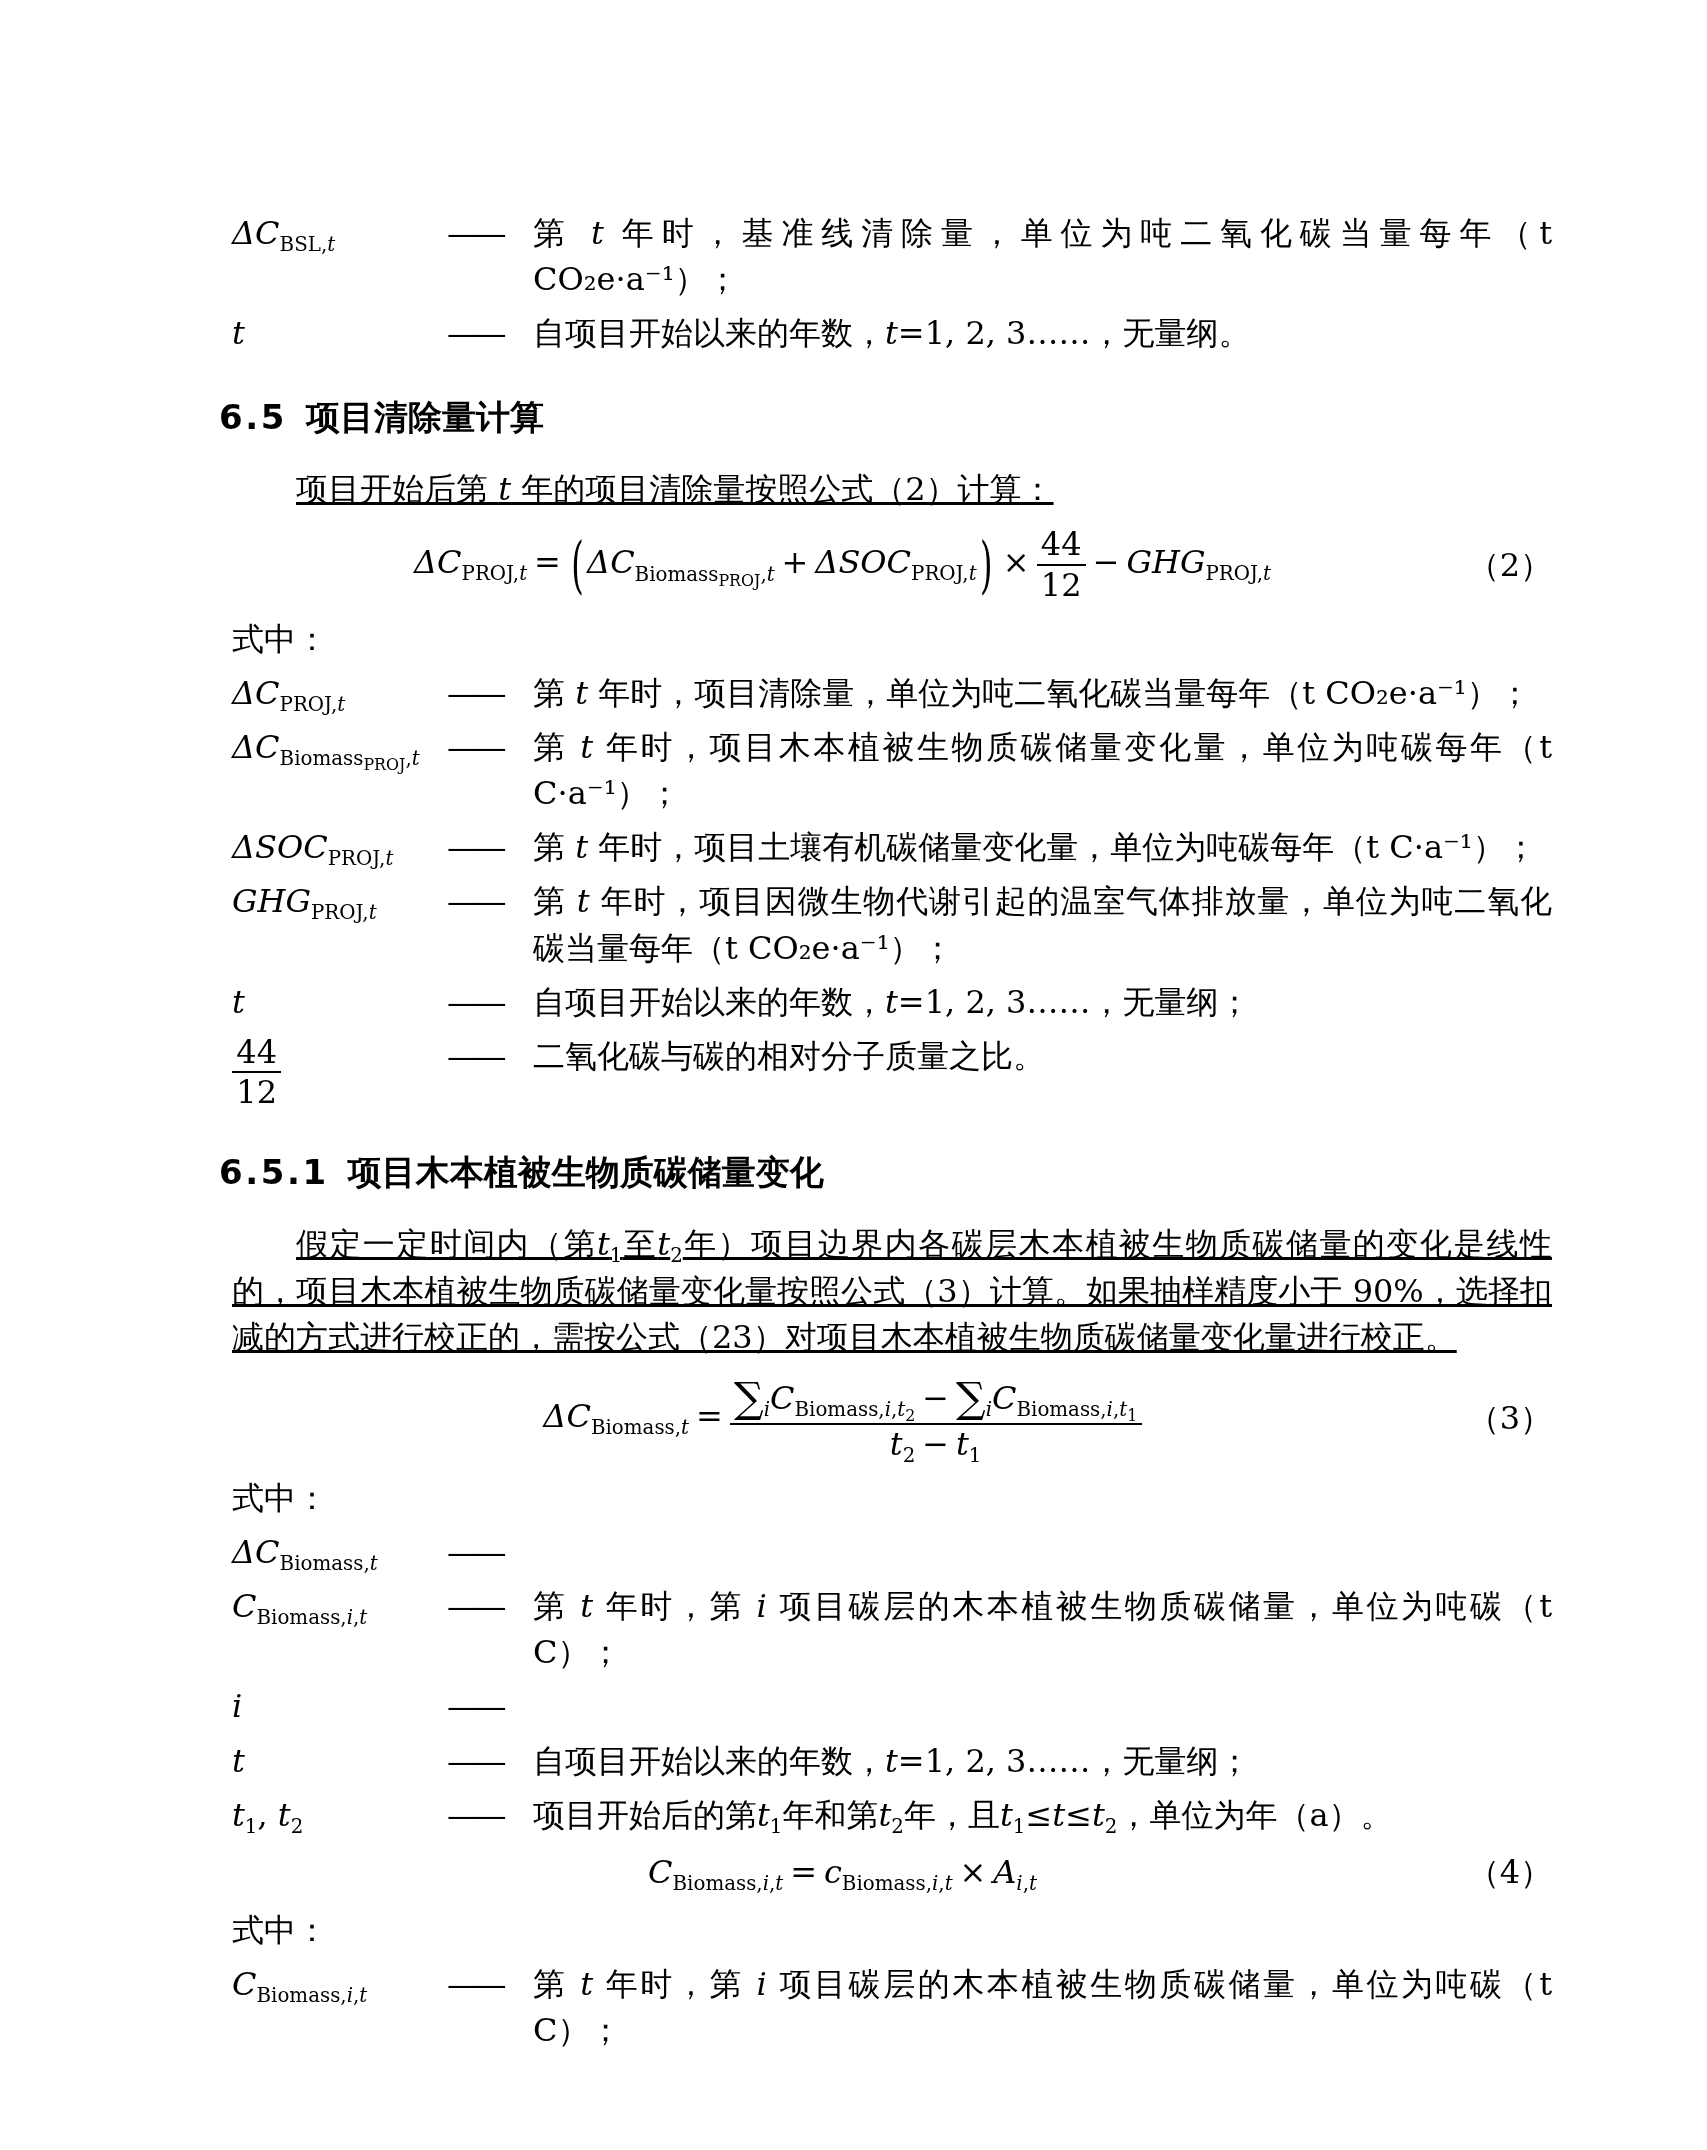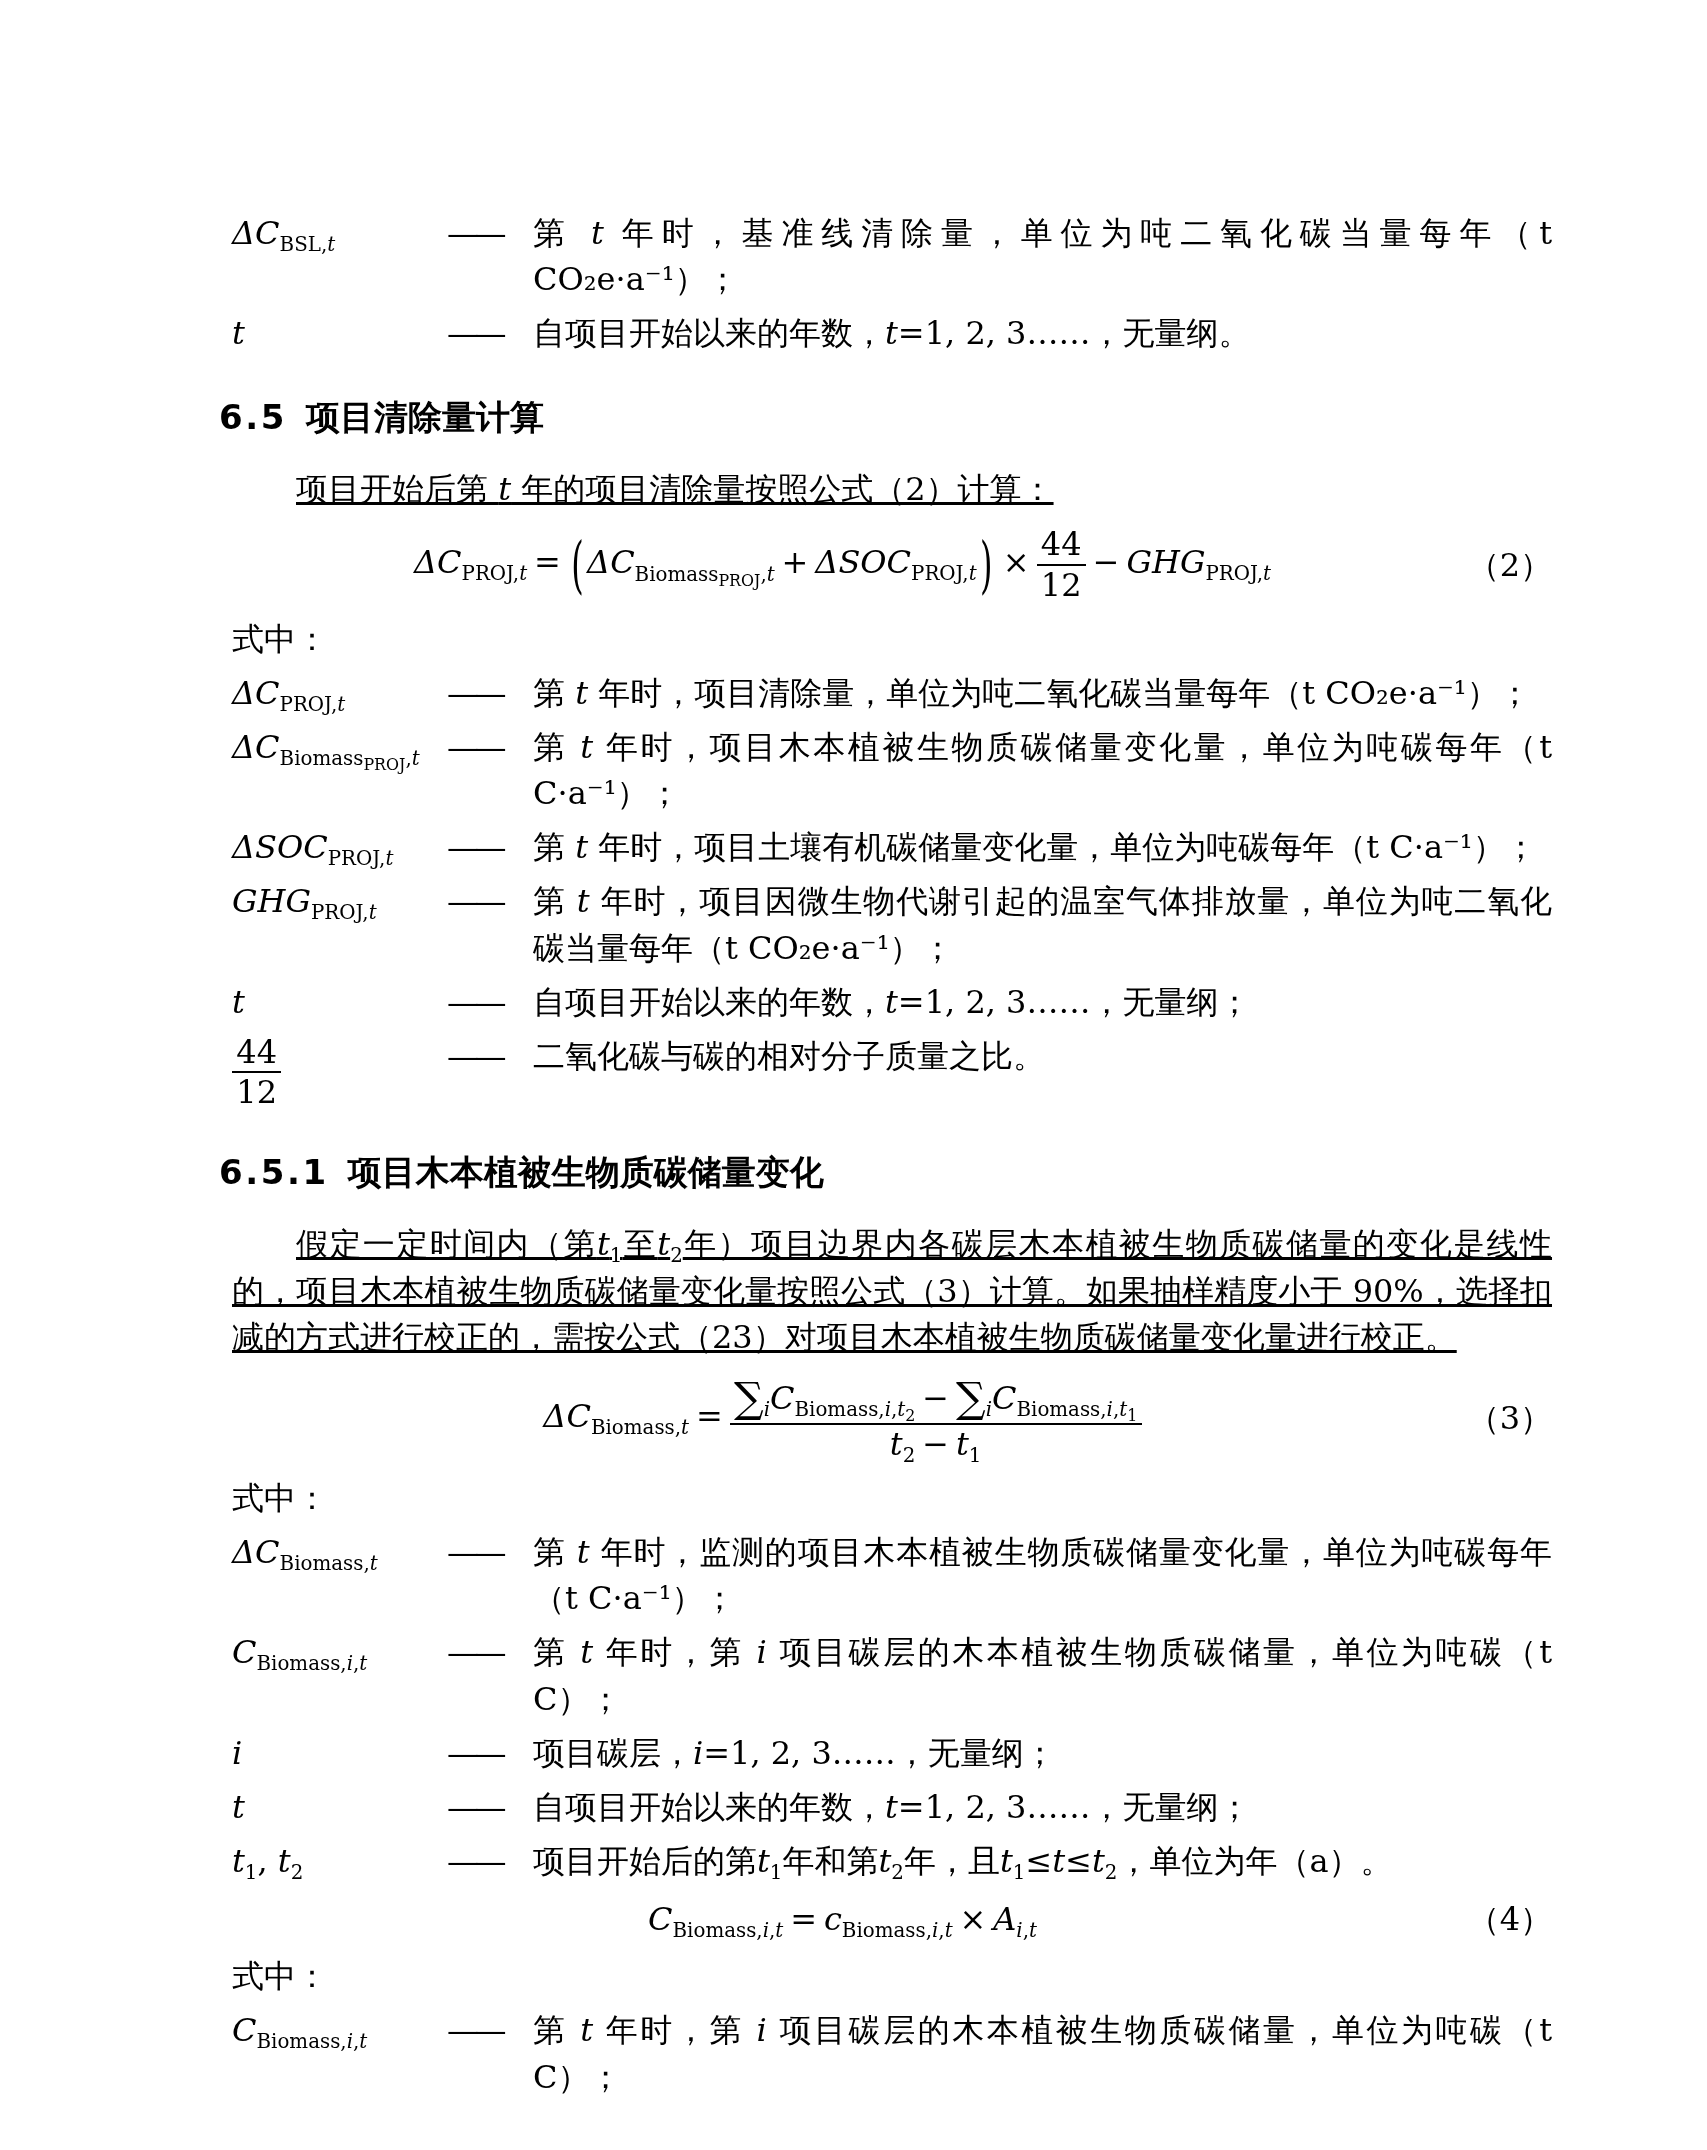--- a/index.html
+++ b/index.html
@@ -122,31 +122,29 @@
         </span></span>
     <span class="fno">（3）</span>
   </div>
 
   <div class="sz"><span>式中：</span></div>
 
   <div>
     <div class="defrow">
       <span class="term"><i>ΔC</i><sub><span>Biomass,</span><i>t</i></sub></span>
       <span class="dashcol"><span class="dash">——</span></span>
-      <span class="desc"><span>第 </span><i>t</i><span> 年时，监测的项目木本植被生物质碳储量变化量，单位为吨碳每年（t C·a⁻¹）；</span></span>
     </div>
     <div class="defrow">
       <span class="term"><i>C</i><sub><span>Biomass,</span><i>i</i><span>,</span><i>t</i></sub></span>
       <span class="dashcol"><span class="dash">——</span></span>
       <span class="desc"><span>第 </span><i>t</i><span> 年时，第 </span><i>i</i><span> 项目碳层的木本植被生物质碳储量，单位为吨碳（t C）；</span></span>
     </div>
     <div class="defrow">
       <span class="term"><i>i</i></span>
       <span class="dashcol"><span class="dash">——</span></span>
-      <span class="desc"><span>项目碳层，</span><i>i</i><span>=1, 2, 3……，无量纲；</span></span>
     </div>
     <div class="defrow">
       <span class="term"><i>t</i></span>
       <span class="dashcol"><span class="dash">——</span></span>
       <span class="desc"><span>自项目开始以来的年数，</span><i>t</i><span>=1, 2, 3……，无量纲；</span></span>
     </div>
     <div class="defrow">
       <span class="term"><i>t</i><sub>1</sub><span>, </span><i>t</i><sub>2</sub></span>
       <span class="dashcol"><span class="dash">——</span></span>
       <span class="desc"><span>项目开始后的第</span><i>t</i><sub>1</sub><span>年和第</span><i>t</i><sub>2</sub><span>年，且</span><i>t</i><sub>1</sub><span>≤</span><i>t</i><span>≤</span><i>t</i><sub>2</sub><span>，单位为年（a）。</span></span>

